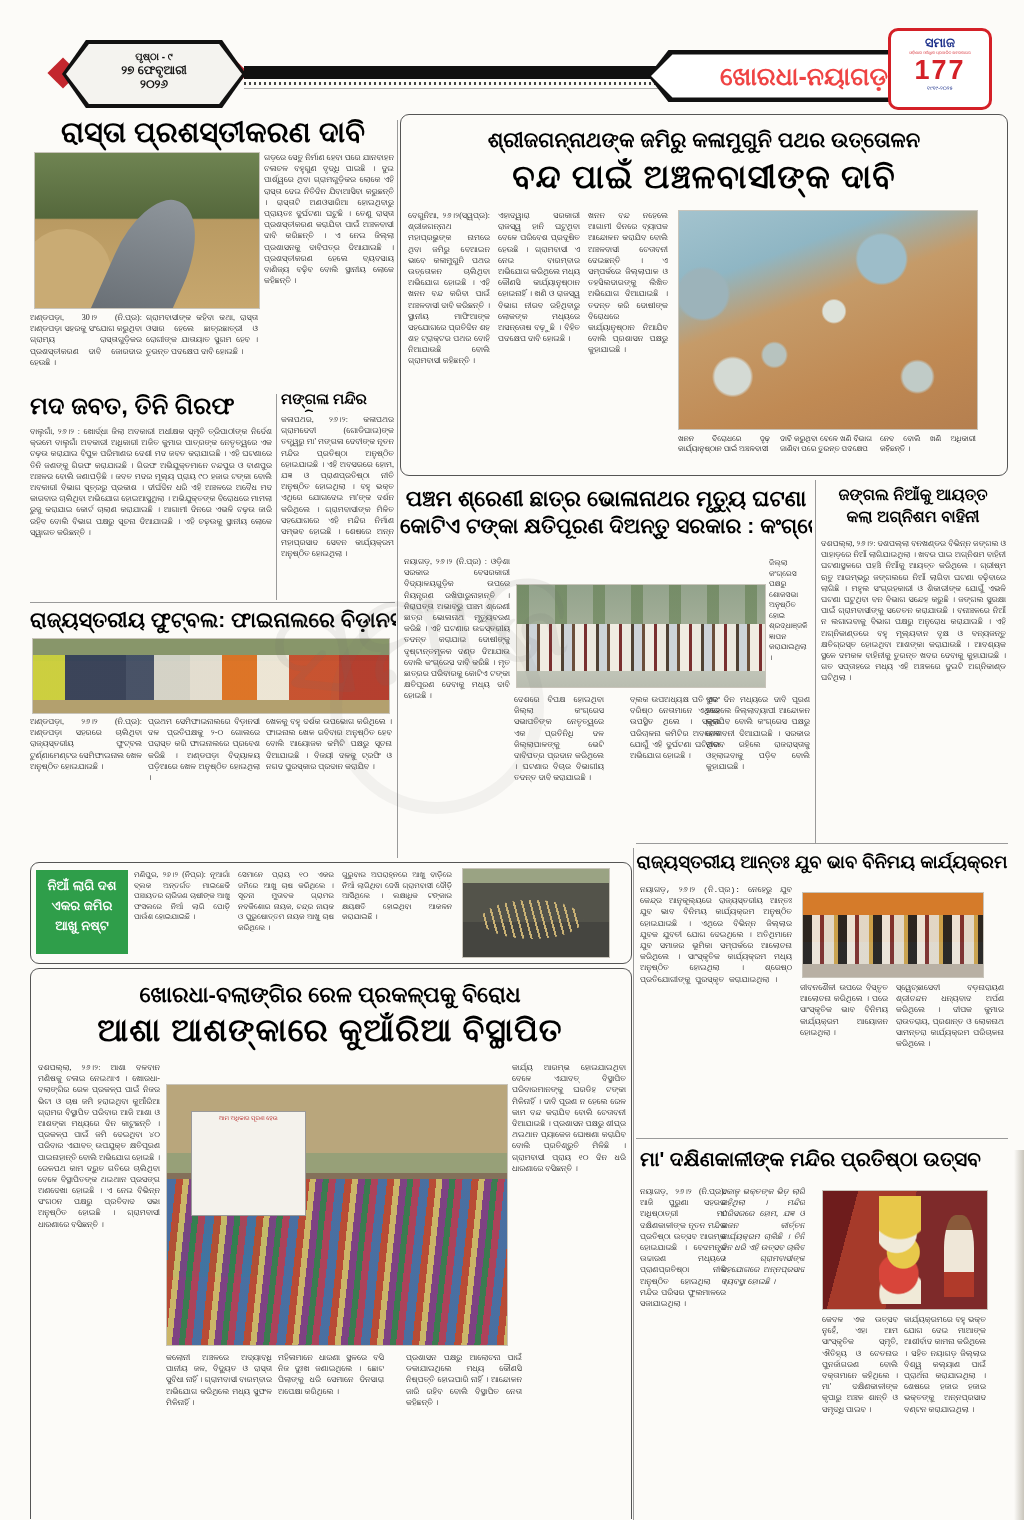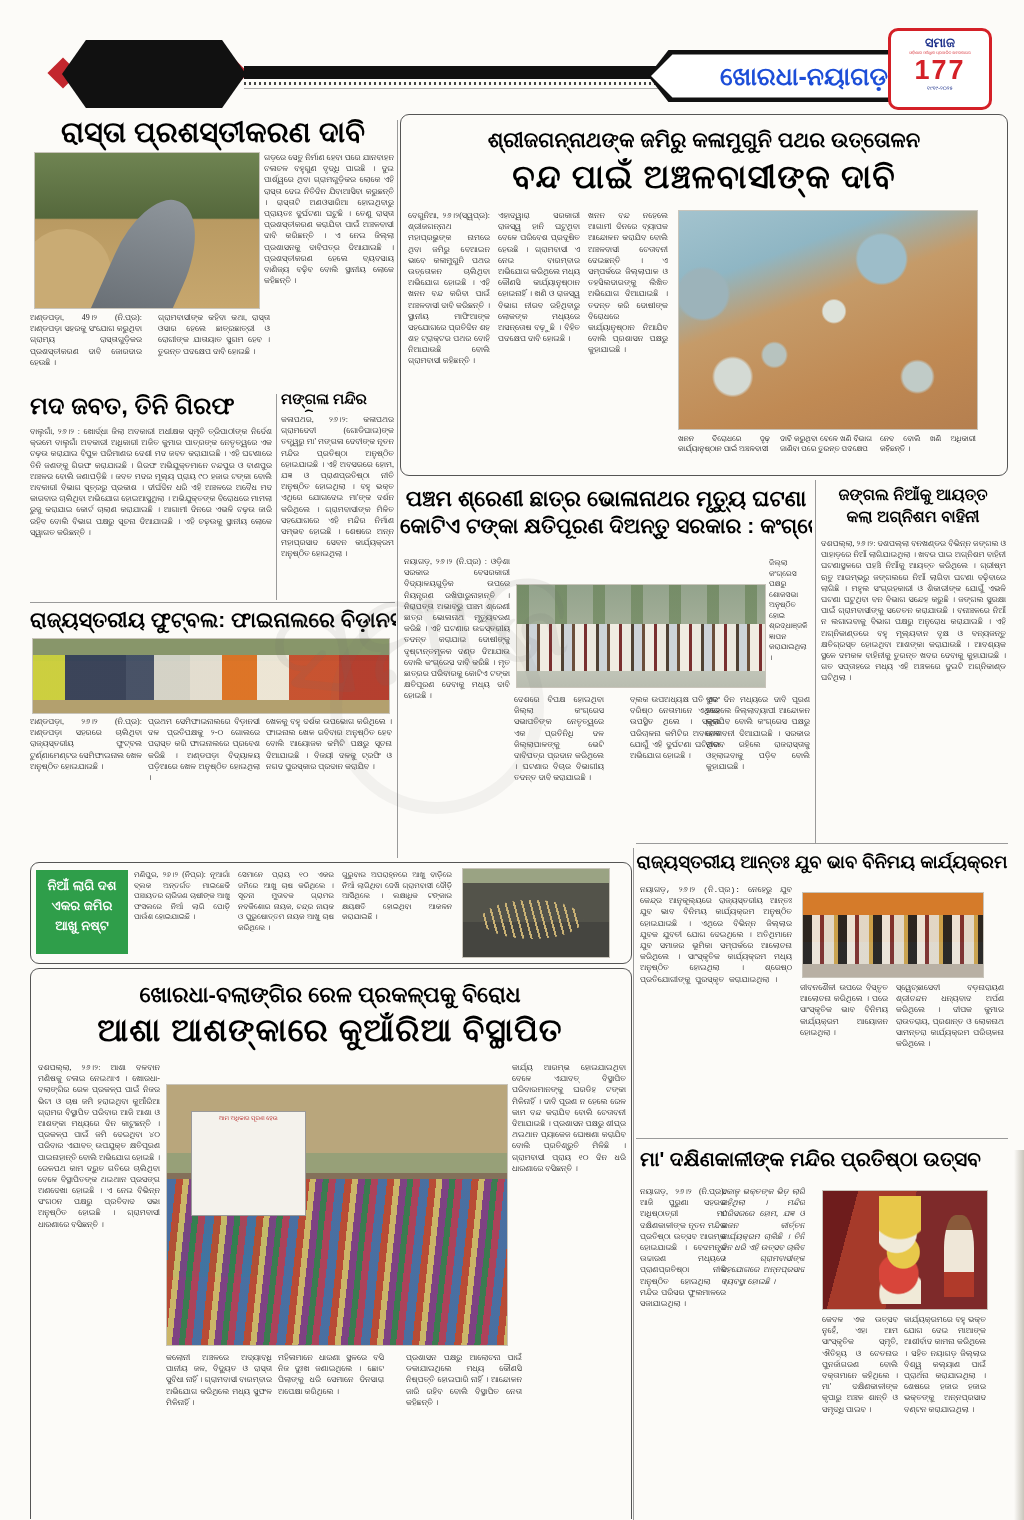--- a/index.html
+++ b/index.html
@@ -8,21 +8,21 @@
   
   .hex-outer{clip-path:polygon(0 50%,13% 0,87% 0,100% 50%,87% 100%,13% 100%);background:#111;}
   .hex-inner{clip-path:polygon(0 50%,13% 0,87% 0,100% 50%,87% 100%,13% 100%);background:#f4f3ef;}
   .red-diamond{width:22px;height:22px;background:#c3272e;transform:rotate(45deg);}
   .badge-text{text-align:center;font-family:"Liberation Sans",sans-serif;font-weight:700;color:#111;}
   .head-bar{background:#111;}
   .head-dots{background:repeating-linear-gradient(90deg,#444 0 2px,transparent 2px 5px);}
   .head-line{background:#aaa;}
   .banner-outer{clip-path:polygon(0 50%,7% 0,100% 0,100% 100%,7% 100%);background:#111;}
   .banner-inner{clip-path:polygon(0 50%,7.5% 3%,100% 3%,100% 97%,7.5% 97%);background:#fff;}
-  .section-title{font-family:"Liberation Sans",sans-serif;font-weight:700;font-size:25px;color:#1d4ed8;text-align:center;line-height:46px;white-space:nowrap;overflow:hidden;}
+  .section-title{font-family:"Liberation Sans",sans-serif;font-weight:700;font-size:25px;color:#ef4444;text-align:center;line-height:46px;white-space:nowrap;overflow:hidden;}
   .logo-box{background:#fff;border:3px solid #d42027;border-radius:10px;text-align:center;overflow:hidden;}
   .logo-name{color:#1b2f8a;font-weight:700;font-size:13px;line-height:15px;font-family:"Liberation Sans",sans-serif;margin-top:4px;}
   .logo-tag{color:#d42027;font-size:4px;line-height:5px;overflow:hidden;white-space:nowrap;}
   .logo-num{color:#d42027;font-weight:700;font-size:27px;line-height:30px;font-family:"Liberation Sans",sans-serif;letter-spacing:2px;}
   .logo-years{color:#1b2f8a;font-size:5.5px;line-height:7px;}
   
   .hl{font-family:"Liberation Sans",sans-serif;font-weight:700;color:#000;white-space:nowrap;overflow:hidden;}
   .hl-c{text-align:center;}
   .col{font-size:8px;line-height:1.4;text-align:justify;color:#1c1c1c;overflow:hidden;word-break:break-word;}
   .cap{font-size:7.5px;line-height:1.35;color:#111;overflow:hidden;text-align:justify;}
@@ -70,20 +70,25 @@
   .wm-circle{border:12px solid rgba(110,110,110,0.07);border-radius:50%;pointer-events:none;z-index:40;}
   .edge{background:linear-gradient(to left,#c9c5bb,rgba(0,0,0,0));}
 </style>
 </head>
 <body>
 
 <div class="abs" style="left:0;top:0;width:1024px;height:115px;">
   <div class="abs red-diamond" style="left:52px;top:62px;"></div>
   <div class="abs red-diamond" style="left:222px;top:62px;"></div>
   <div class="abs hex-outer" style="left:62px;top:40px;width:184px;height:68px;"></div>
+  <div class="abs hex-inner" style="left:66px;top:44px;width:176px;height:60px;">
+    <div class="badge-text" style="font-size:10px;margin-top:7px;">ପୃଷ୍ଠା - ୯</div>
+    <div class="badge-text" style="font-size:12px;">୨୭ ଫେବୃଆରୀ</div>
+    <div class="badge-text" style="font-size:12px;">୨୦୨୬</div>
+  </div>
   <div class="abs head-bar" style="left:244px;top:66px;width:428px;height:13px;"></div>
   <div class="abs head-dots" style="left:244px;top:82px;width:420px;height:3px;"></div>
   <div class="abs head-line" style="left:244px;top:88px;width:416px;height:1px;"></div>
   <div class="abs banner-outer" style="left:648px;top:50px;width:292px;height:52px;"></div>
   <div class="abs banner-inner" style="left:651px;top:53px;width:286px;height:46px;">
     <div class="section-title" style="padding-left:20px;">ଖୋରଧା-ନୟାଗଡ଼</div>
   </div>
   <div class="abs logo-box" style="left:888px;top:28px;width:98px;height:76px;">
     <div class="logo-name">ସମାଜ</div>
     <div class="logo-tag">ଓଡ଼ିଶାର ସର୍ବାଧିକ ପ୍ରସାରିତ ଖବରକାଗଜ</div>
@@ -103,22 +108,22 @@
 <div class="abs rule-h" style="left:636px;top:843px;width:372px;"></div>
 <div class="abs rule-h" style="left:636px;top:1138px;width:372px;"></div>
 <div class="abs edge" style="left:1014px;top:1150px;width:10px;height:370px;"></div>
 
 <div class="abs hl" style="left:30px;top:116px;width:366px;height:36px;font-size:29px;text-align:center;">ରାସ୍ତା ପ୍ରଶସ୍ତୀକରଣ ଦାବି</div>
 <div class="abs photo photo-road" style="left:34px;top:152px;width:224px;height:155px;">
   <div class="road-left"></div>
     <div class="road-strip"></div>
 </div>
 <div class="abs col" style="left:264px;top:152px;width:130px;height:238px;">ଗଡ଼ରେ ସେତୁ ନିର୍ମାଣ ହେବା ପରେ ଯାନବାହନ ଚଳାଚଳ ବହୁଗୁଣ ବୃଦ୍ଧି ପାଇଛି । ଦୁଇ ପାର୍ଶ୍ୱରେ ଥିବା ଗ୍ରାମଗୁଡ଼ିକର ଲୋକେ ଏହି ରାସ୍ତା ଦେଇ ନିତିଦିନ ଯିବାଆସିବା କରୁଛନ୍ତି । ରାସ୍ତାଟି ଅଣଓସାରିଆ ହୋଇଥିବାରୁ ପ୍ରାୟତଃ ଦୁର୍ଘଟଣା ଘଟୁଛି । ତେଣୁ ରାସ୍ତା ପ୍ରଶସ୍ତୀକରଣ କରାଯିବା ପାଇଁ ଅଞ୍ଚଳବାସୀ ଦାବି କରିଛନ୍ତି । ଏ ନେଇ ଜିଲ୍ଲା ପ୍ରଶାସନକୁ ଦାବିପତ୍ର ଦିଆଯାଇଛି । ପ୍ରଶସ୍ତୀକରଣ ହେଲେ ବ୍ୟବସାୟ ବାଣିଜ୍ୟ ବଢ଼ିବ ବୋଲି ସ୍ଥାନୀୟ ଲୋକେ କହିଛନ୍ତି ।</div>
-<div class="abs col" style="left:30px;top:312px;width:112px;height:80px;">ଅଣ୍ଡପଡ଼ା, 49।୨ (ନି.ପ୍ର): ଅଣ୍ଡପଡ଼ା ସହରକୁ ସଂଯୋଗ କରୁଥିବା ଗ୍ରାମ୍ୟ ରାସ୍ତାଗୁଡ଼ିକର ପ୍ରଶସ୍ତୀକରଣ ଦାବି ଜୋରଦାର ହେଉଛି ।</div>
-<div class="abs col" style="left:146px;top:312px;width:112px;height:80px;margin-left:12px;">ଗ୍ରାମବାସୀଙ୍କ କହିବା କଥା, ରାସ୍ତା ଓସାର ହେଲେ ଛାତ୍ରଛାତ୍ରୀ ଓ ରୋଗୀଙ୍କ ଯାତାୟାତ ସୁଗମ ହେବ । ତୁରନ୍ତ ପଦକ୍ଷେପ ଦାବି ହୋଇଛି ।</div>
+<div class="abs col" style="left:30px;top:312px;width:112px;height:80px;">ଅଣ୍ଡପଡ଼ା, 30।୨ (ନି.ପ୍ର): ଅଣ୍ଡପଡ଼ା ସହରକୁ ସଂଯୋଗ କରୁଥିବା ଗ୍ରାମ୍ୟ ରାସ୍ତାଗୁଡ଼ିକର ପ୍ରଶସ୍ତୀକରଣ ଦାବି ଜୋରଦାର ହେଉଛି ।</div>
+<div class="abs col" style="left:146px;top:312px;width:112px;height:80px;">ଗ୍ରାମବାସୀଙ୍କ କହିବା କଥା, ରାସ୍ତା ଓସାର ହେଲେ ଛାତ୍ରଛାତ୍ରୀ ଓ ରୋଗୀଙ୍କ ଯାତାୟାତ ସୁଗମ ହେବ । ତୁରନ୍ତ ପଦକ୍ଷେପ ଦାବି ହୋଇଛି ।</div>
 
 <div class="abs box" style="left:400px;top:114px;width:606px;height:360px;"></div>
 <div class="abs hl hl-c" style="left:404px;top:128px;width:600px;height:27px;font-size:21px;">ଶ୍ରୀଜଗନ୍ନାଥଙ୍କ ଜମିରୁ କଳାମୁଗୁନି ପଥର ଉତ୍ତୋଳନ</div>
 <div class="abs hl hl-c" style="left:404px;top:158px;width:600px;height:42px;font-size:33px;letter-spacing:1px;">ବନ୍ଦ ପାଇଁ ଅଞ୍ଚଳବାସୀଙ୍କ ଦାବି</div>
 <div class="abs col" style="left:408px;top:210px;width:82px;height:256px;">ବେଗୁନିଆ, ୨୬।୨(ସ୍ୱପ୍ର): ଶ୍ରୀଜଗନ୍ନାଥ ମହାପ୍ରଭୁଙ୍କ ନାମରେ ଥିବା ଜମିରୁ ବେଆଇନ ଭାବେ କଳାମୁଗୁନି ପଥର ଉତ୍ତୋଳନ ଚାଲିଥିବା ଅଭିଯୋଗ ହୋଇଛି । ଏହି ଖନନ ବନ୍ଦ କରିବା ପାଇଁ ଅଞ୍ଚଳବାସୀ ଦାବି କରିଛନ୍ତି । ସ୍ଥାନୀୟ ମାଫିଆଙ୍କ ସହଯୋଗରେ ପ୍ରତିଦିନ ଶହ ଶହ ଟ୍ରାକ୍ଟର ପଥର ବୋହି ନିଆଯାଉଛି ବୋଲି ଗ୍ରାମବାସୀ କହିଛନ୍ତି ।</div>
 <div class="abs col" style="left:498px;top:210px;width:82px;height:256px;">ଏହାଦ୍ୱାରା ସରକାରୀ ରାଜସ୍ୱ ହାନି ଘଟୁଥିବା ବେଳେ ପରିବେଶ ପ୍ରଦୂଷିତ ହେଉଛି । ଗ୍ରାମବାସୀ ଏ ନେଇ ବାରମ୍ବାର ଅଭିଯୋଗ କରିଥିଲେ ମଧ୍ୟ କୌଣସି କାର୍ଯ୍ୟାନୁଷ୍ଠାନ ହୋଇନାହିଁ । ଖଣି ଓ ରାଜସ୍ୱ ବିଭାଗ ନୀରବ ରହିଥିବାରୁ ଲୋକଙ୍କ ମଧ୍ୟରେ ଅସନ୍ତୋଷ ବଢ଼ୁଛି । ବିହିତ ପଦକ୍ଷେପ ଦାବି ହୋଇଛି ।</div>
 <div class="abs col" style="left:588px;top:210px;width:80px;height:256px;">ଖନନ ବନ୍ଦ ନହେଲେ ଆଗାମୀ ଦିନରେ ବ୍ୟାପକ ଆନ୍ଦୋଳନ କରାଯିବ ବୋଲି ଅଞ୍ଚଳବାସୀ ଚେତାବନୀ ଦେଇଛନ୍ତି । ଏ ସମ୍ପର୍କରେ ଜିଲ୍ଲାପାଳ ଓ ତହସିଲଦାରଙ୍କୁ ଲିଖିତ ଅଭିଯୋଗ ଦିଆଯାଇଛି । ତଦନ୍ତ କରି ଦୋଷୀଙ୍କ ବିରୋଧରେ କାର୍ଯ୍ୟାନୁଷ୍ଠାନ ନିଆଯିବ ବୋଲି ପ୍ରଶାସନ ପକ୍ଷରୁ କୁହାଯାଇଛି ।</div>
 <div class="abs photo photo-quarry" style="left:678px;top:210px;width:298px;height:218px;"></div>
 <div class="abs cap" style="left:678px;top:434px;width:92px;height:32px;">ଖନନ ବିରୋଧରେ ଦୃଢ଼ କାର୍ଯ୍ୟାନୁଷ୍ଠାନ ପାଇଁ ଅଞ୍ଚଳବାସୀ</div>
 <div class="abs cap" style="left:780px;top:434px;width:92px;height:32px;">ଦାବି କରୁଥିବା ବେଳେ ଖଣି ବିଭାଗ ଜାଣିବା ପରେ ତୁରନ୍ତ ପଦକ୍ଷେପ</div>

